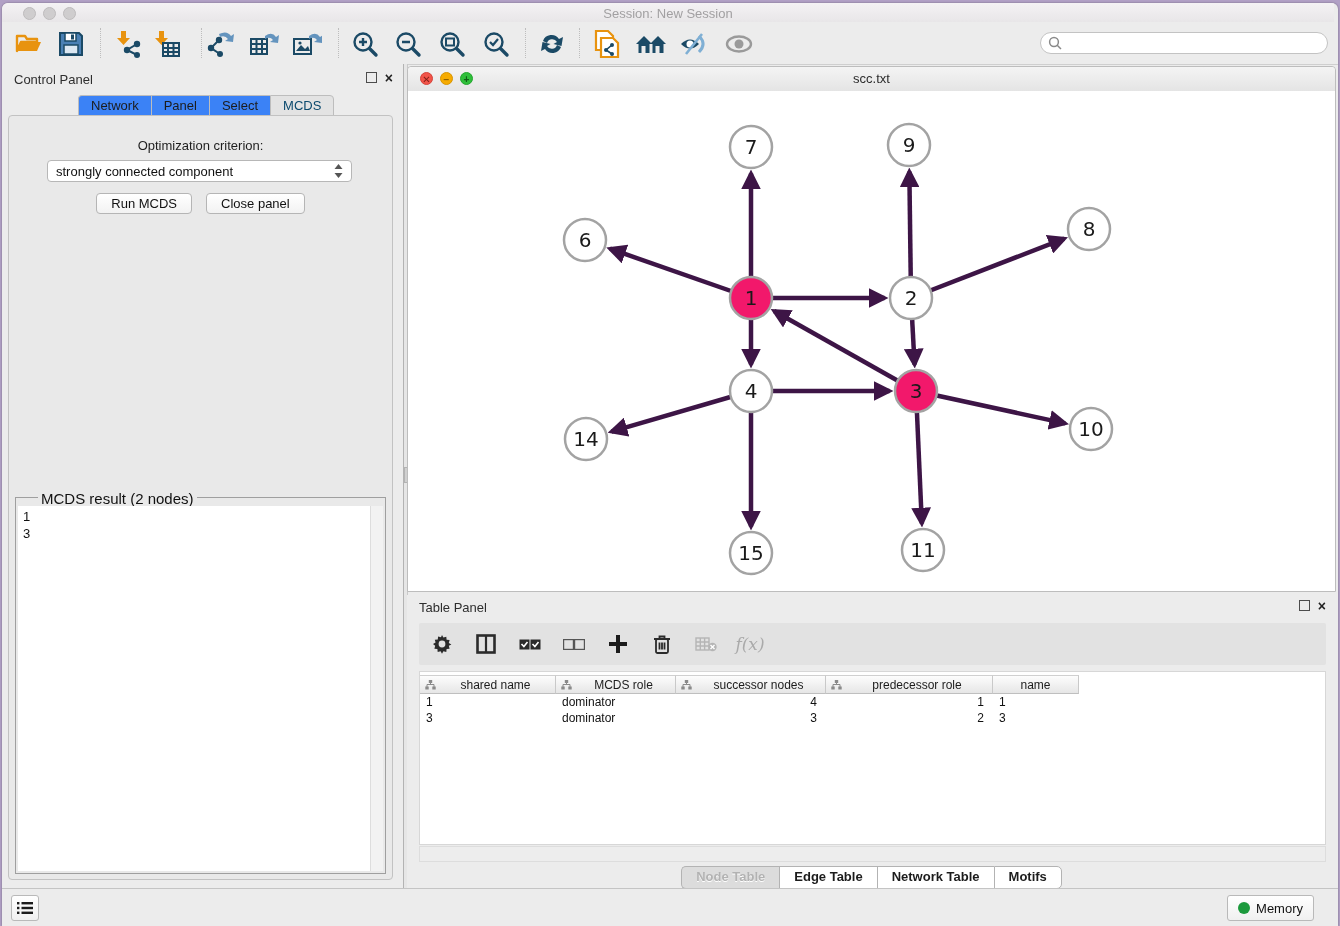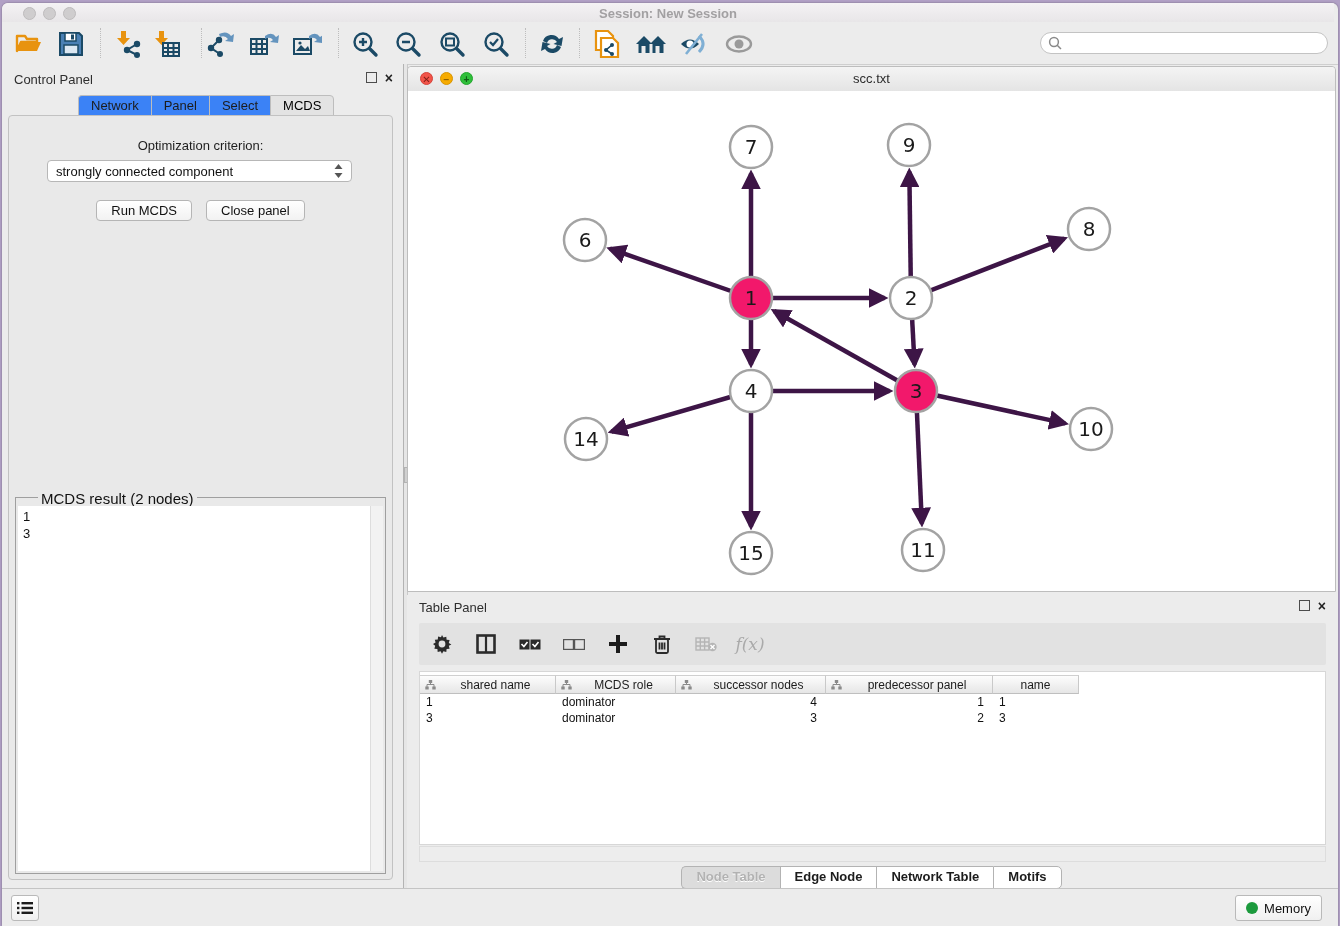--- a/index.html
+++ b/index.html
@@ -8,21 +8,21 @@
     background:#b1a0c5;
     font-family:"Liberation Sans","DejaVu Sans",sans-serif;
     -webkit-font-smoothing:antialiased;
   }
   #window{
     position:absolute;left:2px;top:3px;right:2px;bottom:0;
     background:#ececec;border-radius:6px 6px 0 0;overflow:hidden;
     box-shadow:0 0 2px rgba(0,0,0,.4);
   }
   
-  #titlebar{position:absolute;left:0;top:0;right:4px;height:19px;background:linear-gradient(#f4f2f4,#e8e6e8);font-weight:bold;}
+  #titlebar{position:absolute;left:0;top:0;right:4px;height:19px;background:linear-gradient(#f4f2f4,#e8e6e8);}
   .tl{position:absolute;top:4px;width:13px;height:13px;border-radius:50%;background:#cfcdce;border:1px solid #bdbbbc;box-sizing:border-box;}
   #win-title{position:absolute;left:0;right:0;top:3px;text-align:center;font-size:13px;color:#a2a0a2;}
   
   #toolbar{position:absolute;left:0;top:19px;right:0;height:42px;background:#ececec;border-bottom:1px solid #cfcfcf;}
   .tb-icon{position:absolute;top:6px;width:32px;height:32px;display:flex;align-items:center;justify-content:center;cursor:pointer;}
   .tb-sep{position:absolute;top:6px;width:1px;height:30px;border-left:1px dotted #bdbdbd;}
   #search-box{
     position:absolute;right:10px;top:10px;width:288px;height:22px;background:#fff;
     border:1px solid #c3c3c3;border-radius:12px;display:flex;align-items:center;padding-left:7px;box-sizing:border-box;
   }
@@ -30,29 +30,29 @@
   
   #control-panel{position:absolute;left:0;top:61px;width:401px;bottom:37px;background:#ececec;}
   #cp-header{position:absolute;left:12px;top:8px;font-size:13px;color:#2e2e2e;}
   .panel-btns{position:absolute;right:10px;top:8px;display:flex;gap:8px;align-items:center;}
   .float-ico{width:9px;height:9px;border:1.5px solid #4c4c4c;display:inline-block;}
   .close-ico{font-size:14px;font-weight:bold;color:#222;line-height:10px;}
   #cp-tabs{position:absolute;left:76px;top:31px;height:21px;display:flex;}
   .tab{height:19px;line-height:19px;padding:0 12px;font-size:13px;background:#3b82f6;border:1px solid #bdbdbd;border-right:none;color:#1c1c1c;text-align:center;}
   .tab:first-child{border-radius:4px 0 0 0;}
   .tab:last-child{border-right:1px solid #bdbdbd;border-radius:0 4px 0 0;}
-  .tab.selected{background:#e3e3e3;color:#000000;}
+  .tab.selected{background:#e3e3e3;color:#0c4a6e;}
   #cp-body{position:absolute;left:6px;right:10px;top:51px;bottom:9px;background:#e9e9e9;border:1px solid #c2c2c2;border-radius:4px;}
   #opt-label{position:absolute;left:0;right:0;top:22px;text-align:center;font-size:13px;color:#1e1e1e;}
   #criterion-select{
     position:absolute;left:38px;right:40px;top:44px;height:22px;background:#fff;border:1px solid #b7b7b7;border-radius:4px;
     font-size:13px;color:#111;display:flex;align-items:center;padding:0 8px;justify-content:space-between;box-sizing:border-box;
   }
   .cp-buttons{position:absolute;left:0;right:0;top:77px;display:flex;justify-content:center;gap:14px;}
-  .btn{height:21px;line-height:20px;background:linear-gradient(#ffffff,#f2f2f2);border:1px solid #b5b5b5;border-radius:4px;font-size:13px;color:#111;padding:0 14px;cursor:pointer;margin-top:7px;}
+  .btn{height:21px;line-height:20px;background:linear-gradient(#ffffff,#f2f2f2);border:1px solid #b5b5b5;border-radius:4px;font-size:13px;color:#111;padding:0 14px;cursor:pointer;}
   #result-group{position:absolute;left:6px;right:6px;top:381px;bottom:5px;border:1px solid #9f9f9f;}
   #result-legend{position:absolute;left:22px;top:-8px;background:#e9e9e9;padding:0 3px;font-size:15px;color:#111;}
   #result-area{position:absolute;left:2px;right:2px;top:8px;bottom:2px;background:#fff;}
   #mcds-result-text{position:absolute;left:5px;top:2px;font-size:13px;line-height:17px;color:#111;white-space:pre;}
   #result-scroll{position:absolute;right:0;top:0;bottom:0;width:12px;background:#f2f2f2;border-left:1px solid #ddd;}
   
   #v-splitter{position:absolute;left:401px;top:61px;width:5px;bottom:37px;background:#e6e6e6;border-left:1px solid #b3b3b3;border-right:1px solid #c9c9c9;box-sizing:border-box;}
   #v-handle{position:absolute;left:0;top:403px;width:5px;height:16px;background:#d0d0d0;border:1px solid #b3b3b3;box-sizing:border-box;}
   
   #net-window{position:absolute;left:405px;top:63px;right:2px;height:526px;border:1px solid #bdbdbd;border-radius:4px 4px 0 0;background:#fff;box-sizing:border-box;}
@@ -76,21 +76,21 @@
   .td{font-size:12px;color:#111;box-sizing:border-box;padding:1px 9px 0 6px;overflow:hidden;white-space:nowrap;}
   #tp-scrollband{position:absolute;left:12px;right:10px;top:251px;height:16px;background:#ededed;border:1px solid #ddd;box-sizing:border-box;}
   #tp-tabs{position:absolute;left:0;right:0;top:271px;height:23px;display:flex;justify-content:center;}
   .btab{height:21px;line-height:20px;padding:0 14px;font-size:13px;font-weight:bold;background:#fff;border:1px solid #b3b3b3;border-right:none;color:#1c1c1c;}
   .btab:first-child{border-radius:5px 0 0 5px;}
   .btab:last-child{border-right:1px solid #b3b3b3;border-radius:0 5px 5px 0;}
   .btab.selected{background:#dcdcdc;color:#b2b2b2;text-shadow:0 1px 0 #fff;}
   
   #statusbar{position:absolute;left:0;right:0;bottom:0;height:37px;background:#ececec;border-top:1px solid #c4c4c4;}
   #list-btn{position:absolute;left:9px;top:6px;width:26px;height:24px;background:linear-gradient(#fff,#f0f0f0);border:1px solid #b9b9b9;border-radius:3px;display:flex;align-items:center;justify-content:center;}
-  #memory-btn{position:absolute;right:16px;top:6px;height:24px;background:linear-gradient(#fff,#f0f0f0);border:1px solid #b9b9b9;border-radius:3px;display:flex;align-items:center;padding:0 10px;gap:6px;font-size:13px;color:#111;}
+  #memory-btn{position:absolute;right:24px;top:6px;height:24px;background:linear-gradient(#fff,#f0f0f0);border:1px solid #b9b9b9;border-radius:3px;display:flex;align-items:center;padding:0 10px;gap:6px;font-size:13px;color:#111;}
   #memory-dot{width:12px;height:12px;border-radius:50%;background:#1c9a3d;}
   svg{display:block;}
 </style>
 </head>
 <body>
 
 <div id="window">
 
   <div id="titlebar">
     <div class="tl" style="left:21px"></div>
@@ -424,21 +424,21 @@
             </svg>
             <span class="th-label">successor nodes</span>
           </div>
           <div class="th" style="width: 167px;">
             <svg width="11" height="10" viewBox="0 0 11 10">
               <path d="M5.5 2.5 v2 M2 7 V4.5 h7 V7" stroke="#8a8a8a" fill="none" stroke-width="1"></path>
               <rect x="3.8" y="0" width="3.4" height="3" fill="#8a8a8a"></rect>
               <rect x="0.3" y="6.5" width="3.4" height="3" fill="#8a8a8a"></rect>
               <rect x="7.3" y="6.5" width="3.4" height="3" fill="#8a8a8a"></rect>
             </svg>
-            <span class="th-label">predecessor panel</span>
+            <span class="th-label">predecessor role</span>
           </div>
           <div class="th" style="width: 86px;">
             <span class="th-label">name</span>
           </div>
         </div>
       <div id="tp-rows">
           <div class="tr" style="top: 22px;">
             <div class="td" style="width: 136px; text-align: left;">1</div>
             <div class="td" style="width: 120px; text-align: left;">dominator</div>
             <div class="td" style="width: 150px; text-align: right;">4</div>
@@ -450,21 +450,21 @@
             <div class="td" style="width: 120px; text-align: left;">dominator</div>
             <div class="td" style="width: 150px; text-align: right;">3</div>
             <div class="td" style="width: 167px; text-align: right;">2</div>
             <div class="td" style="width: 86px; text-align: left;">3</div>
           </div>
         </div>
     </div>
     <div id="tp-scrollband"></div>
     <div id="tp-tabs">
         <div class="btab selected">Node Table</div>
-        <div class="btab">Edge Node</div>
+        <div class="btab">Edge Table</div>
         <div class="btab">Network Table</div>
         <div class="btab">Motifs</div>
       </div>
   </div>
 
   <div id="statusbar">
     <div id="list-btn">
       <svg width="16" height="14" viewBox="0 0 16 14">
           <g fill="#1c1c1c">
             <rect x="0" y="1" width="2.4" height="2.4"></rect>

